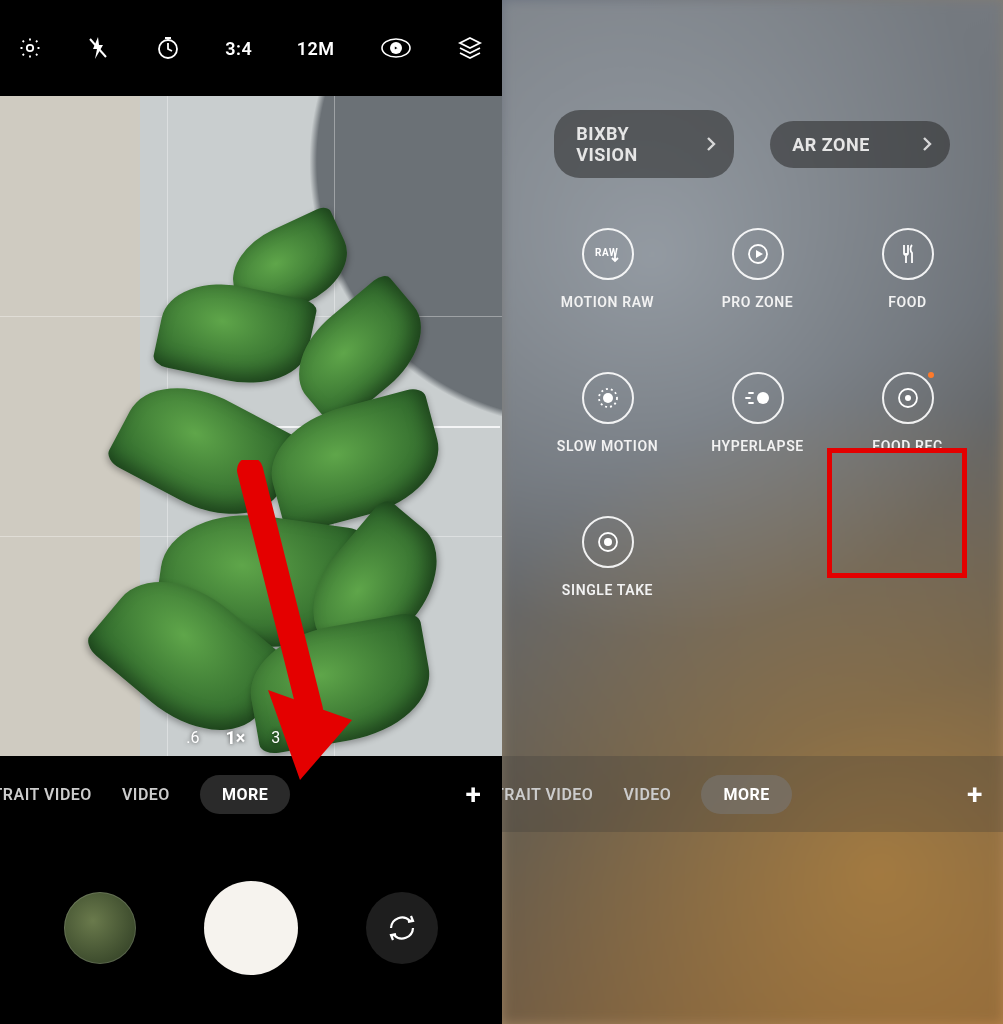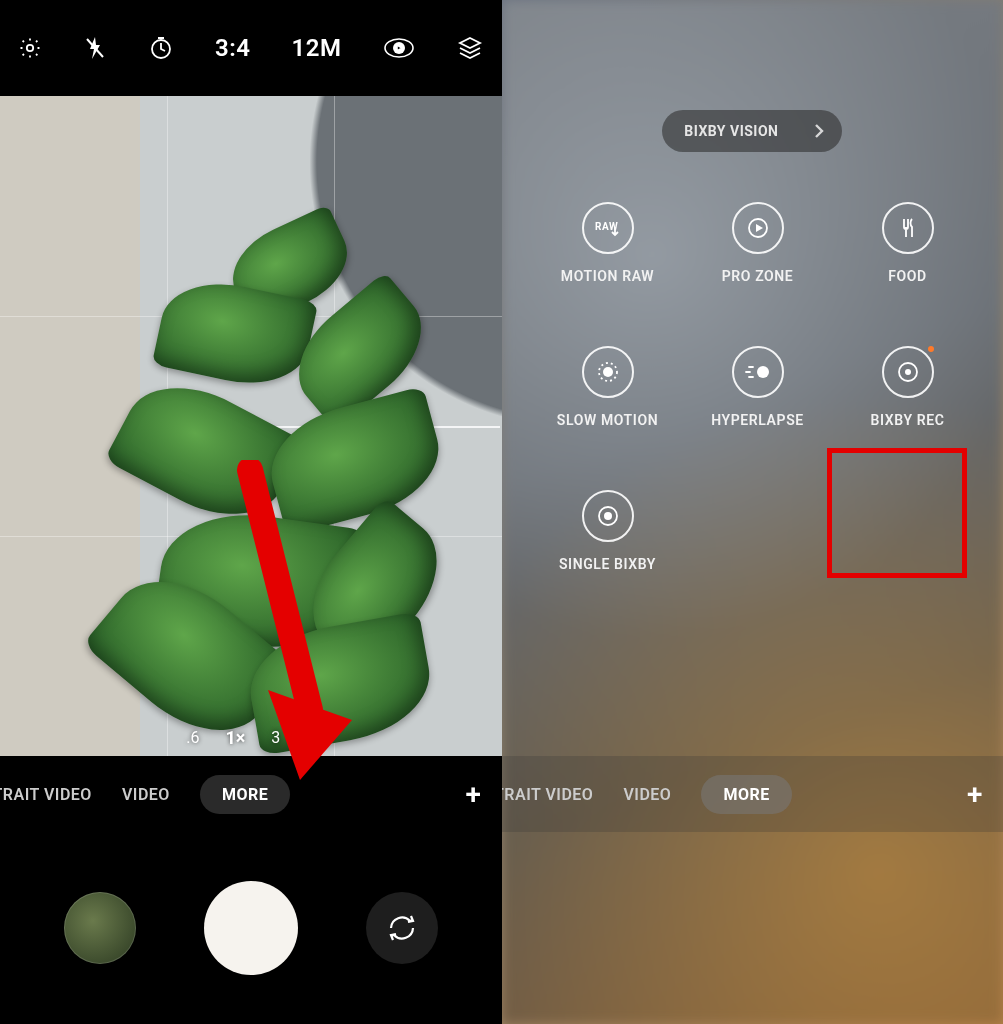--- a/index.html
+++ b/index.html
@@ -14,21 +14,21 @@
     height: 96px;
     display: flex;
     align-items: center;
     justify-content: space-between;
     padding: 0 18px;
     color: #fff;
   }
   .topbar .icon, .topbar .txt {
     display: flex; align-items: center; justify-content: center;
   }
-  .topbar .txt { font-size: 24px; font-weight: 600; letter-spacing: 0.5px; }
+  .topbar .txt { font-size: 18px; font-weight: 600; letter-spacing: 0.5px; }
   .viewfinder {
     position: relative;
     width: 100%;
     height: 660px;
     overflow: hidden;
     background: linear-gradient(115deg, #d8d6d0 0%, #c7c9ca 40%, #9aa2a6 80%);
   }
   .wall-left { position:absolute; left:0; top:0; width:140px; height:100%; background:#cfcbc1; }
   .wall-curve { position:absolute; left:140px; top:0; right:0; height:100%; background: radial-gradient(circle at 120% 10%, #6b7176 0 35%, #c9cecf 36% 100%); }
   .grid-line { position: absolute; background: rgba(255,255,255,0.35); }
@@ -100,21 +100,21 @@
     filter: blur(6px);
   }
   .right-content { position:absolute; inset:0; }
   .pill-row {
     display:flex; gap:36px; justify-content:center; align-items:center;
     margin-top:110px;
   }
   .pill {
     display:flex; align-items:center; justify-content:space-between;
     background: rgba(40,40,40,0.55); color:#e6e6e6;
-    font-size:14px; font-weight:700; letter-spacing:0.5px;
+    font-size:18px; font-weight:700; letter-spacing:0.5px;
     padding: 13px 18px 13px 22px; border-radius:26px; width:180px;
   }
   .pill .chev { margin-left:14px; opacity:0.9; }
 
   .mode-grid {
     margin: 50px 36px 16px 36px;
     display:grid; grid-template-columns: repeat(3, 1fr);
     row-gap: 62px; column-gap: 10px;
     justify-items:center;
   }
@@ -249,20 +249,28 @@
 
       <div class="pill-row">
         <div class="pill">
           <span>BIXBY VISION</span>
           <span class="chev">
             <svg width="10" height="16" viewBox="0 0 10 16" fill="none" stroke="#e6e6e6" stroke-width="2.4">
                 <polyline points="2,2 8,8 2,14"></polyline>
               </svg>
           </span>
         </div>
+        <div class="pill">
+          <span>AR ZONE</span>
+          <span class="chev">
+            <svg width="10" height="16" viewBox="0 0 10 16" fill="none" stroke="#e6e6e6" stroke-width="2.4">
+                <polyline points="2,2 8,8 2,14"></polyline>
+              </svg>
+          </span>
+        </div>
       </div>
 
       <div class="mode-grid">
 
         <div class="mode-cell">
           <div class="circ">
             <svg width="32" height="22" viewBox="0 0 32 22" fill="none" stroke="#fff" stroke-width="1.8">
               <text x="3" y="13" font-size="10" font-weight="700" fill="#fff" stroke="none">RAW</text>
               <path d="M23 11v7M20 15l3 3 3-3"></path>
             </svg>
@@ -313,31 +321,31 @@
         </div>
 
         <div class="mode-cell" style="position:relative;">
           <div class="circ" style="position:relative;">
             <svg width="26" height="26" viewBox="0 0 26 26" fill="none" stroke="#fff" stroke-width="1.8">
               <circle cx="13" cy="13" r="9"></circle>
               <circle cx="13" cy="13" r="3" fill="#fff" stroke="none"></circle>
             </svg>
             <span style="position:absolute; top:-2px; right:-2px; width:6px; height:6px; background:#ff7a2a; border-radius:50%; display:block;"></span>
           </div>
-          <span>BIXBY REC</span>
+          <span>FOOD REC</span>
         </div>
 
         <div class="mode-cell">
           <div class="circ">
             <svg width="26" height="26" viewBox="0 0 26 26" fill="none" stroke="#fff" stroke-width="1.8">
               <circle cx="13" cy="13" r="9"></circle>
               <circle cx="13" cy="13" r="4" fill="#fff" stroke="none"></circle>
             </svg>
           </div>
-          <span>SINGLE BIXBY</span>
+          <span>SINGLE TAKE</span>
         </div>
 
       </div>
 
       <div class="highlight-box" style="left:325px; top:448px; width:140px; height:130px;"></div>
 
       <div class="modes-row">
         <div class="modes">
           <span class="mode-item" style="margin-left:-46px;">PORTRAIT VIDEO</span>
           <span class="mode-item">VIDEO</span>

